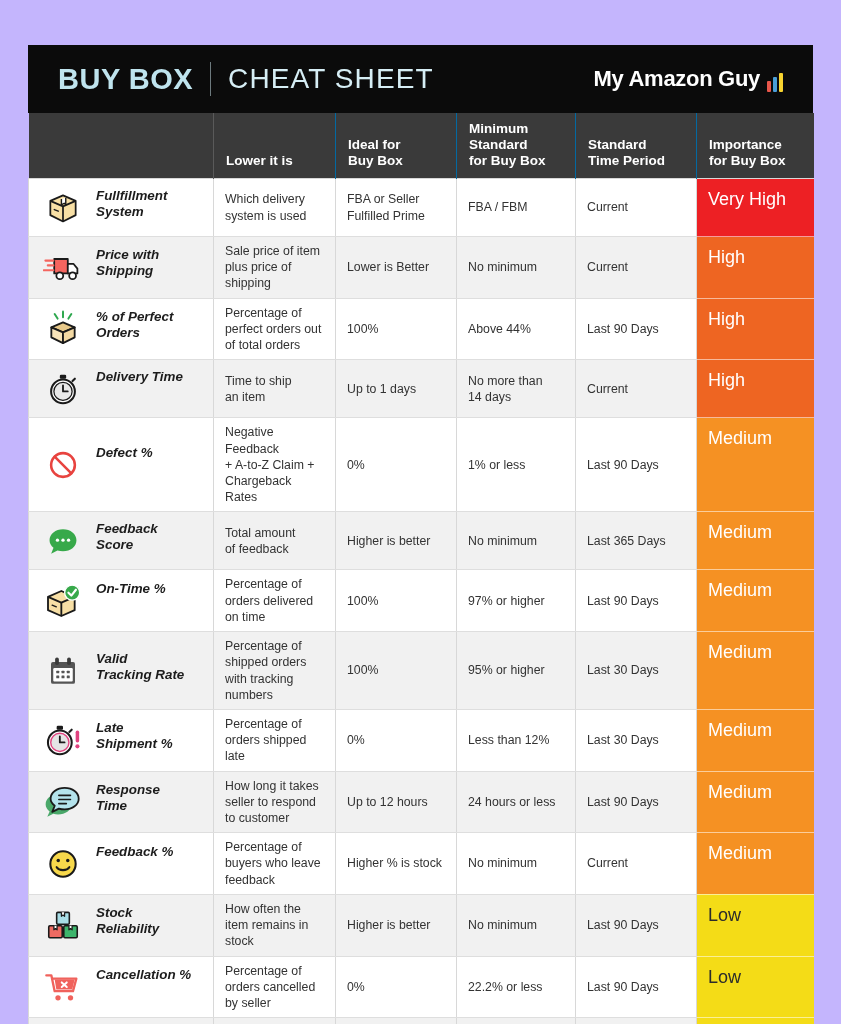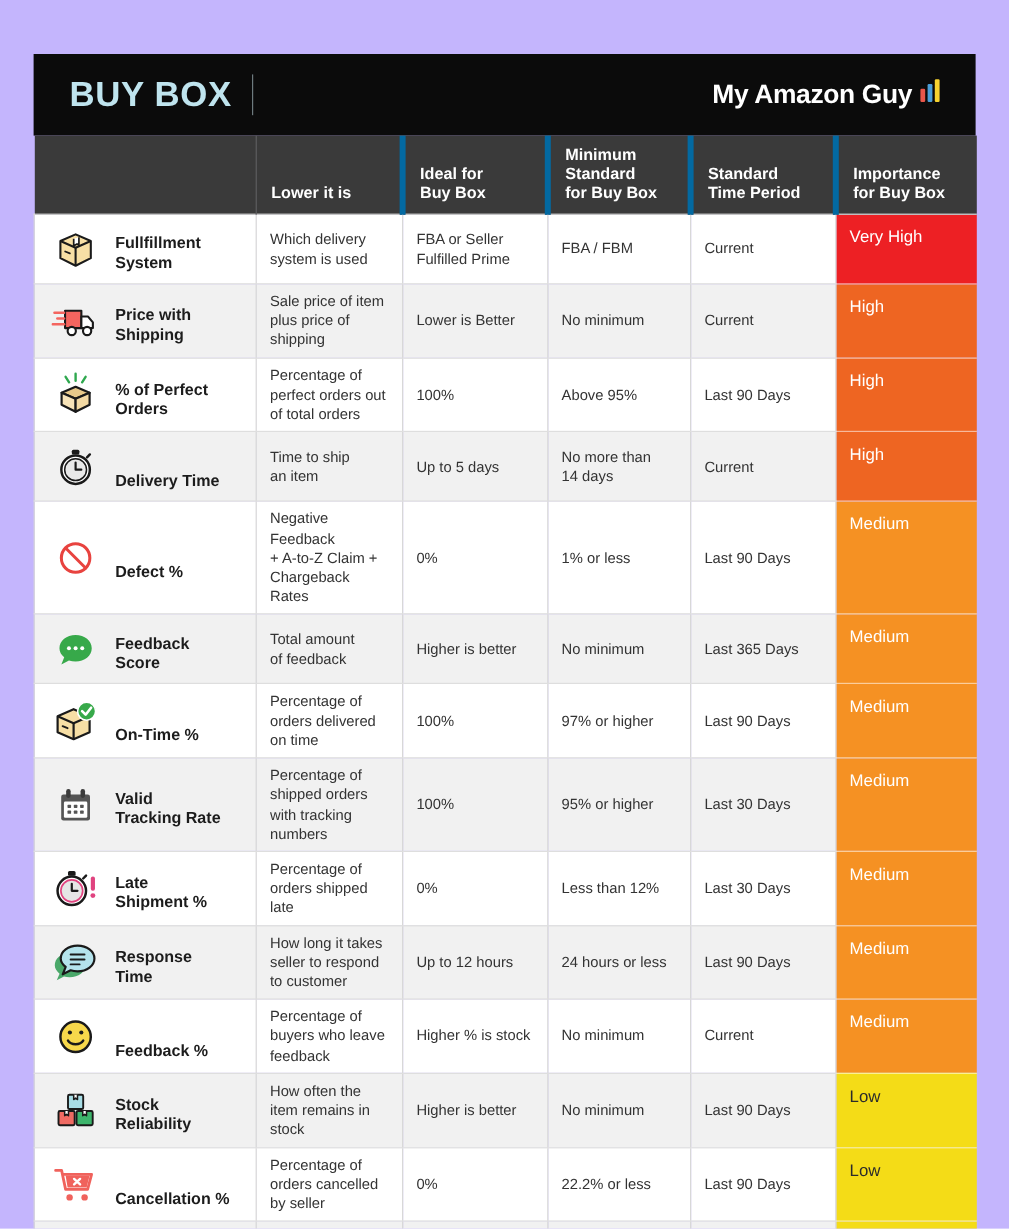--- a/index.html
+++ b/index.html
@@ -20,21 +20,21 @@
     color:#bfe4ee;font-size:29px;font-weight:bold;letter-spacing:.5px;
     font-family:"Liberation Sans", sans-serif;
   }
   .title-div{
     width:1px;height:34px;background:#6d7a7e;margin:0 17px;
   }
   .title-light{
     color:#d6eef5;font-size:28px;font-weight:300;letter-spacing:1.1px;
     font-family:"Liberation Sans", sans-serif;
   }
-  .brand{display:flex;align-items:flex-start;padding-right:30px;}
+  .brand{display:flex;align-items:flex-end;padding-right:30px;}
   .brand-text{
     color:#ffffff;font-size:22px;font-weight:bold;letter-spacing:-.3px;
     font-family:"Liberation Sans", sans-serif;
   }
   .brand-bars{display:flex;align-items:flex-end;margin-left:5px;height:19px;}
   .brand-bars i{display:block;width:4px;margin-left:2px;border-radius:1px;}
   .bar-r{height:11px;background:#e8564a;}
   .bar-b{height:15px;background:#4a9ed8;}
   .bar-y{height:19px;background:#f7d32f;}
 
@@ -48,21 +48,21 @@
   table.cheat col.c2{width:121px;}
   table.cheat col.c3{width:119px;}
   table.cheat col.c4{width:121px;}
   table.cheat col.c5{width:117px;}
 
   thead th{
     background:#3a3a3a;color:#ffffff;
     font-size:13.5px;font-weight:bold;line-height:1.18;
     text-align:left;vertical-align:bottom;
     padding:8px 10px 9px 12px;height:48px;
-    border-right:5px solid #0369a1;
+    border-right:1px solid #0369a1;
     font-family:"Liberation Sans", sans-serif;
   }
   thead th:first-child{border-right:1px solid #5a5a5a;}
   thead th:last-child{border-right:none;margin-top:12px;}
 
   tbody tr{height:58px;}
   tbody tr.alt td{background:#f1f1f1;}
   tbody td{
     background:#ffffff;
     border-right:1px solid #d8d8d8;
@@ -70,46 +70,47 @@
     font-size:12.3px;color:#333333;line-height:1.32;
     vertical-align:middle;padding:6px 9px 6px 11px;
     font-family:"Liberation Sans", sans-serif;
   }
   tbody td.metric{
     padding:4px 8px 4px 14px;
     border-left:1px solid #d8d8d8;
   }
   tbody tr:first-child td{border-top:1px solid #d8d8d8;}
 
-  .metric-wrap{display:flex;align-items:flex-end;}
+  .metric-wrap{display:flex;align-items:flex-start;font-style:italic;}
   .ic{width:40px;height:40px;flex:0 0 40px;margin-right:13px;
       display:flex;align-items:center;justify-content:center;}
   .ic svg{display:block;}
   .metric-label{
     font-size:13.4px;font-weight:bold;color:#1c1c1c;line-height:1.2;
     font-family:"Liberation Sans", sans-serif;
   }
 
   td.importance{
-    color:#ffffff;font-size:14px;
+    color:#ffffff;font-size:18px;
     vertical-align:top;padding-top:9px;padding-left:11px;
     border-right:none;border-bottom:1px solid rgba(255,255,255,.55);margin-top:40px;
   }
   td.importance.dark{color:#2b2b2b;}
   tbody tr:last-child td.importance{border-bottom:none;}
 </style>
 </head>
 <body>
 
 <div class="sheet">
 
   <div class="banner">
     <div class="banner-left">
       <span class="title-bold">BUY BOX</span>
       <span class="title-div"></span>
+      <span class="title-light">CHEAT SHEET</span>
     </div>
     <div class="brand">
       <span class="brand-text">My Amazon Guy</span>
       <span class="brand-bars">
         <i class="bar-r"></i>
           <i class="bar-b"></i>
           <i class="bar-y"></i>
       </span>
     </div>
   </div>
@@ -210,41 +211,41 @@
     <path d="M10 22 L24 16 L38 22 L24 28 Z" fill="#e8c98a" stroke="#1a1a1a" stroke-width="2.2" stroke-linejoin="round"></path>
     <path d="M10 22 L10 34 L24 41 L24 28 Z" fill="#f7e3b8" stroke="#1a1a1a" stroke-width="2.2" stroke-linejoin="round"></path>
     <path d="M38 22 L38 34 L24 41 L24 28 Z" fill="#f3d9a3" stroke="#1a1a1a" stroke-width="2.2" stroke-linejoin="round"></path>
   </svg>
               </span>
               <span class="metric-label">% of Perfect<br>Orders</span>
             </div>
           </td>
           <td>Percentage of<br>perfect orders out<br>of total orders</td>
           <td>100%</td>
-          <td>Above 95%</td>
+          <td>Above 44%</td>
           <td>Last 90 Days</td>
           <td class="importance" style="background: rgb(238, 101, 34);">High</td>
         </tr>
         <tr class="alt">
           <td class="metric">
             <div class="metric-wrap">
               <span class="ic">
                 <svg width="38" height="38" viewBox="0 0 48 48">
     <circle cx="24" cy="27" r="15" fill="#ffffff" stroke="#1a1a1a" stroke-width="2.6"></circle>
     <circle cx="24" cy="27" r="11.5" fill="#e9e9e9" stroke="#1a1a1a" stroke-width="1.6"></circle>
     <rect x="20" y="6" width="8" height="5" rx="1.6" fill="#1a1a1a"></rect>
     <path d="M24 27 V19.5 M24 27 H30" stroke="#1a1a1a" stroke-width="2.3" stroke-linecap="round" fill="none"></path>
     <path d="M36 14 L39 11" stroke="#1a1a1a" stroke-width="2.6" stroke-linecap="round"></path>
   </svg>
               </span>
               <span class="metric-label">Delivery Time</span>
             </div>
           </td>
           <td>Time to ship<br>an item</td>
-          <td>Up to 5 days</td>
+          <td>Up to 1 days</td>
           <td>No more than<br>14 days</td>
           <td>Current</td>
           <td class="importance" style="background: rgb(238, 101, 34);">High</td>
         </tr>
         <tr>
           <td class="metric">
             <div class="metric-wrap">
               <span class="ic">
                 <svg width="38" height="38" viewBox="0 0 48 48">
     <circle cx="24" cy="24" r="15" fill="#ffffff" stroke="#e8433f" stroke-width="3.2"></circle>

